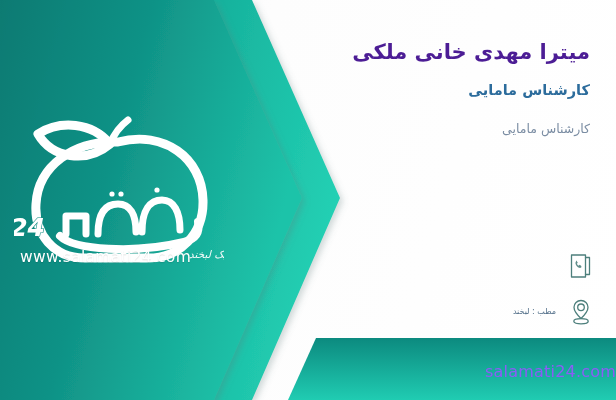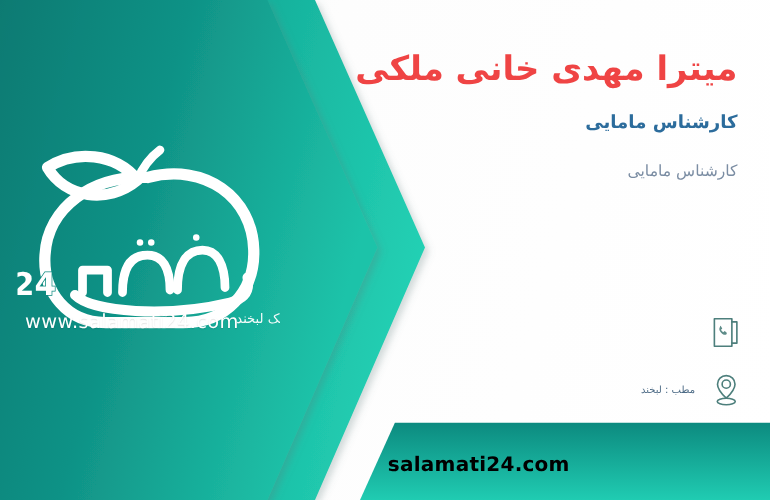--- a/index.html
+++ b/index.html
@@ -27,20 +27,21 @@
   
   .chev-layer { position:absolute; top:0; left:0; height:400px; width:380px; }
   .chev-layer svg { display:block; width:380px; height:400px; }
 
   
   .logo {
     position:absolute;
     left:14px; top:108px;
     width:210px; height:170px;
     pointer-events:none;
+    font-style:italic;
   }
   .logo svg { display:block; width:210px; height:170px; }
 
   .logo-url {
     position:absolute;
     left:20px; top:248px;
     width:190px;
     text-align:left;
     color:#ffffff;
     font-size:15.5px;
@@ -52,22 +53,22 @@
 
   
   .person {
     position:absolute;
     right:26px; top:38px;
     width:340px;
     text-align:right;
     direction:rtl;
   }
   .person-name {
-    color:#ef4444;
-    font-size:27px;
+    color:#4c1d95;
+    font-size:21px;
     font-weight:bold;
     line-height:1.35;
     letter-spacing:0;
   }
   .person-role {
     margin-top:16px;
     color:#2c6c9c;
     font-size:14.5px;
     font-weight:bold;
   }
@@ -112,25 +113,25 @@
   .footer {
     position:absolute;
     left:0; bottom:0;
     width:616px; height:62px;
     pointer-events:none;
   }
   .footer svg { display:block; width:616px; height:62px; }
   .footer-text {
     position:absolute;
     left:0; right:0; bottom:19px;
-    text-align:center;
+    text-align:right;
     padding-left:150px;
-    color:#000000;
+    color:#8b5cf6;
     font-size:16px;
-    font-weight:bold;
+    font-weight:normal;
     letter-spacing:.2px;
     direction:ltr;
   }
 </style>
 </head>
 <body>
 
 <div class="card">
 
   <div class="page-bg"></div>

